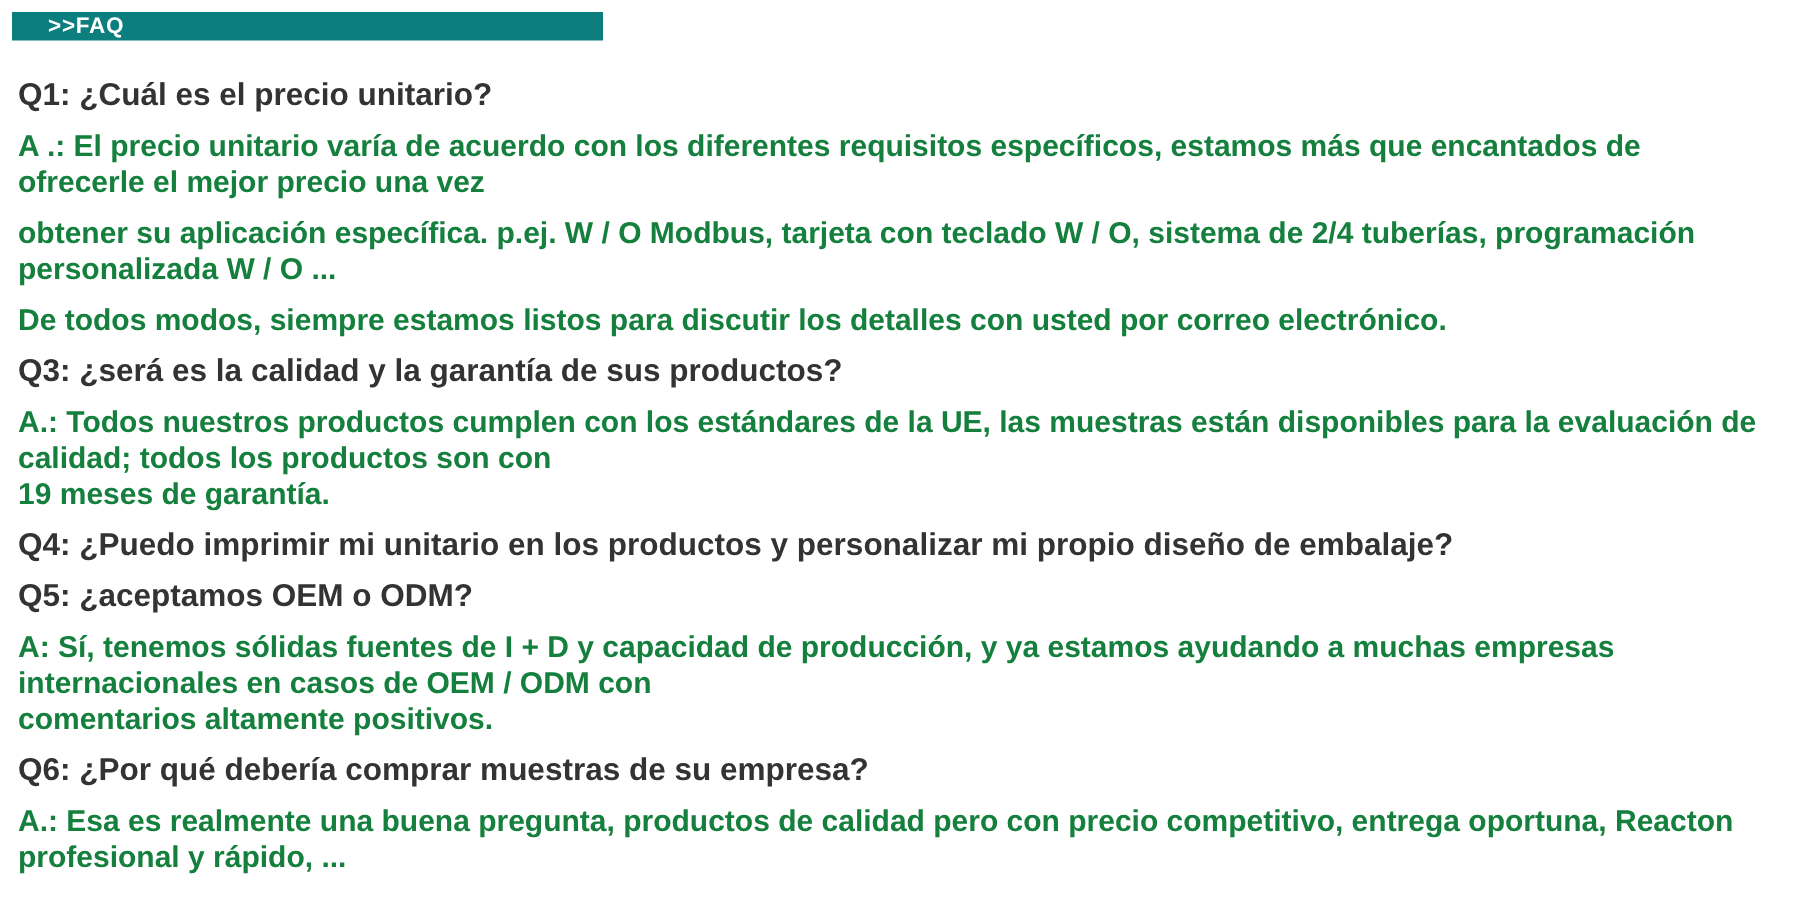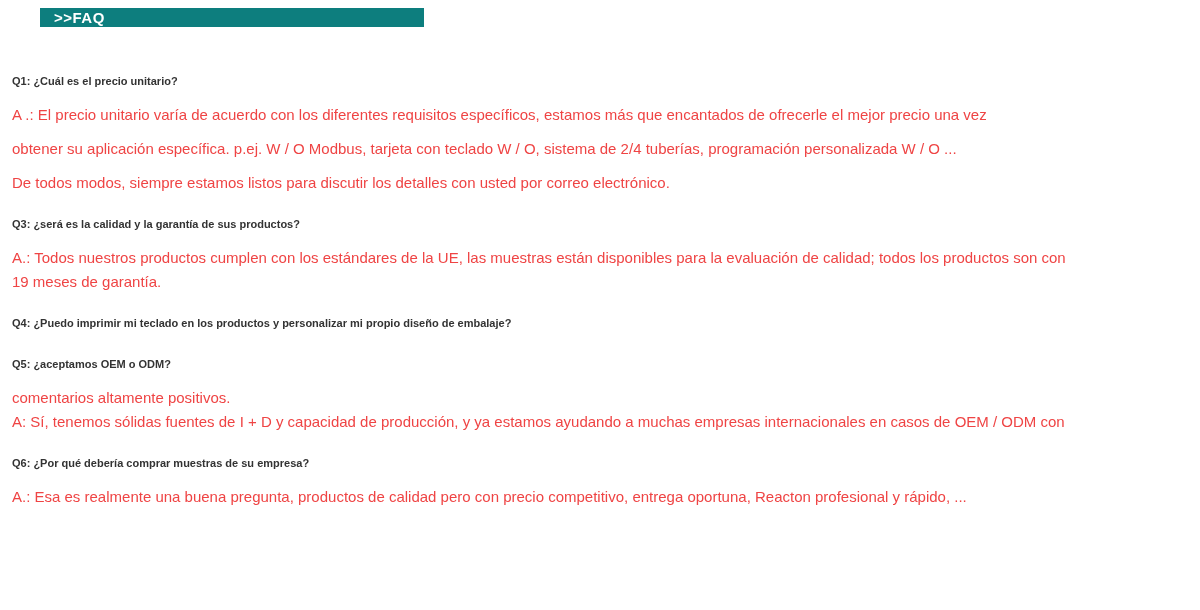--- a/index.html
+++ b/index.html
@@ -14,41 +14,40 @@
   }
   
   .faq-title-bar {
     width: 370px;
     height: 19px;
     background: #0d7e7e;
     color: #ffffff;
     font-size: 15px;
     font-weight: bold;
     line-height: 19px;
-    padding-left: 14px;
+    padding-left: 24px;
     letter-spacing: 0.5px;
     overflow: hidden;
-    margin-left: 32px;
   }
   
   .faq-content {
     padding: 25px 8px 10px 4px;
   }
   .question {
-    margin: 17px 0 10px 0;
-    font-size: 11px;
+    margin: 0 0 10px 0;
+    font-size: 21px;
     font-weight: bold;
     color: #333333;
     line-height: 24px;
   }
   .answer {
     margin: 0 0 10px 0;
-    font-size: 15px;
-    font-weight: normal;
-    color: #ef4444;
+    font-size: 20px;
+    font-weight: bold;
+    color: #15803d;
     line-height: 24px;
     max-width: 1160px;
   }
   .answer .line {
     display: block;
   }
   .faq-item {
     margin: 0;
   }
 </style>
@@ -77,28 +76,28 @@
 
   <div class="faq-item">
     <h3 class="question">Q3: ¿será es la calidad y la garantía de sus productos?</h3>
     <p class="answer">
       <span class="line">A.: Todos nuestros productos cumplen con los estándares de la UE, las muestras están disponibles para la evaluación de calidad; todos los productos son con</span>
       <span class="line">19 meses de garantía.</span>
     </p>
   </div>
 
   <div class="faq-item">
-    <h3 class="question">Q4: ¿Puedo imprimir mi teclado en los productos y personalizar mi propio diseño de embalaje?</h3>
+    <h3 class="question">Q4: ¿Puedo imprimir mi unitario en los productos y personalizar mi propio diseño de embalaje?</h3>
   </div>
 
   <div class="faq-item">
     <h3 class="question">Q5: ¿aceptamos OEM o ODM?</h3>
     <p class="answer">
+      <span class="line">A: Sí, tenemos sólidas fuentes de I + D y capacidad de producción, y ya estamos ayudando a muchas empresas internacionales en casos de OEM / ODM con</span>
       <span class="line">comentarios altamente positivos.</span>
-      <span class="line">A: Sí, tenemos sólidas fuentes de I + D y capacidad de producción, y ya estamos ayudando a muchas empresas internacionales en casos de OEM / ODM con</span>
     </p>
   </div>
 
   <div class="faq-item">
     <h3 class="question">Q6: ¿Por qué debería comprar muestras de su empresa?</h3>
     <p class="answer">
       <span class="line">A.: Esa es realmente una buena pregunta, productos de calidad pero con precio competitivo, entrega oportuna, Reacton profesional y rápido, ...</span>
     </p>
   </div>
 

